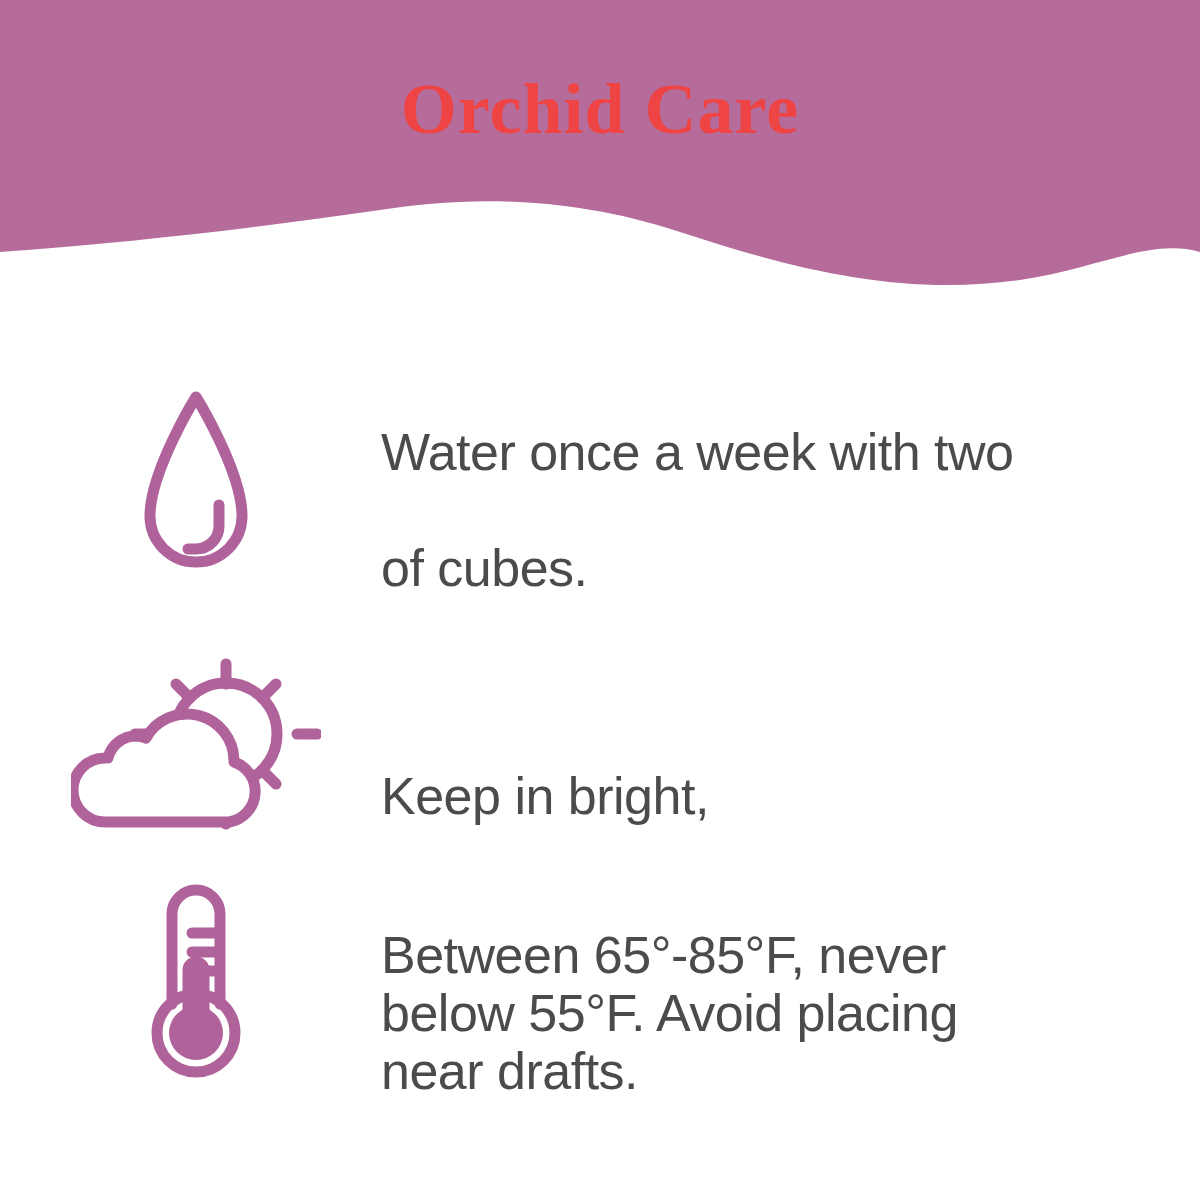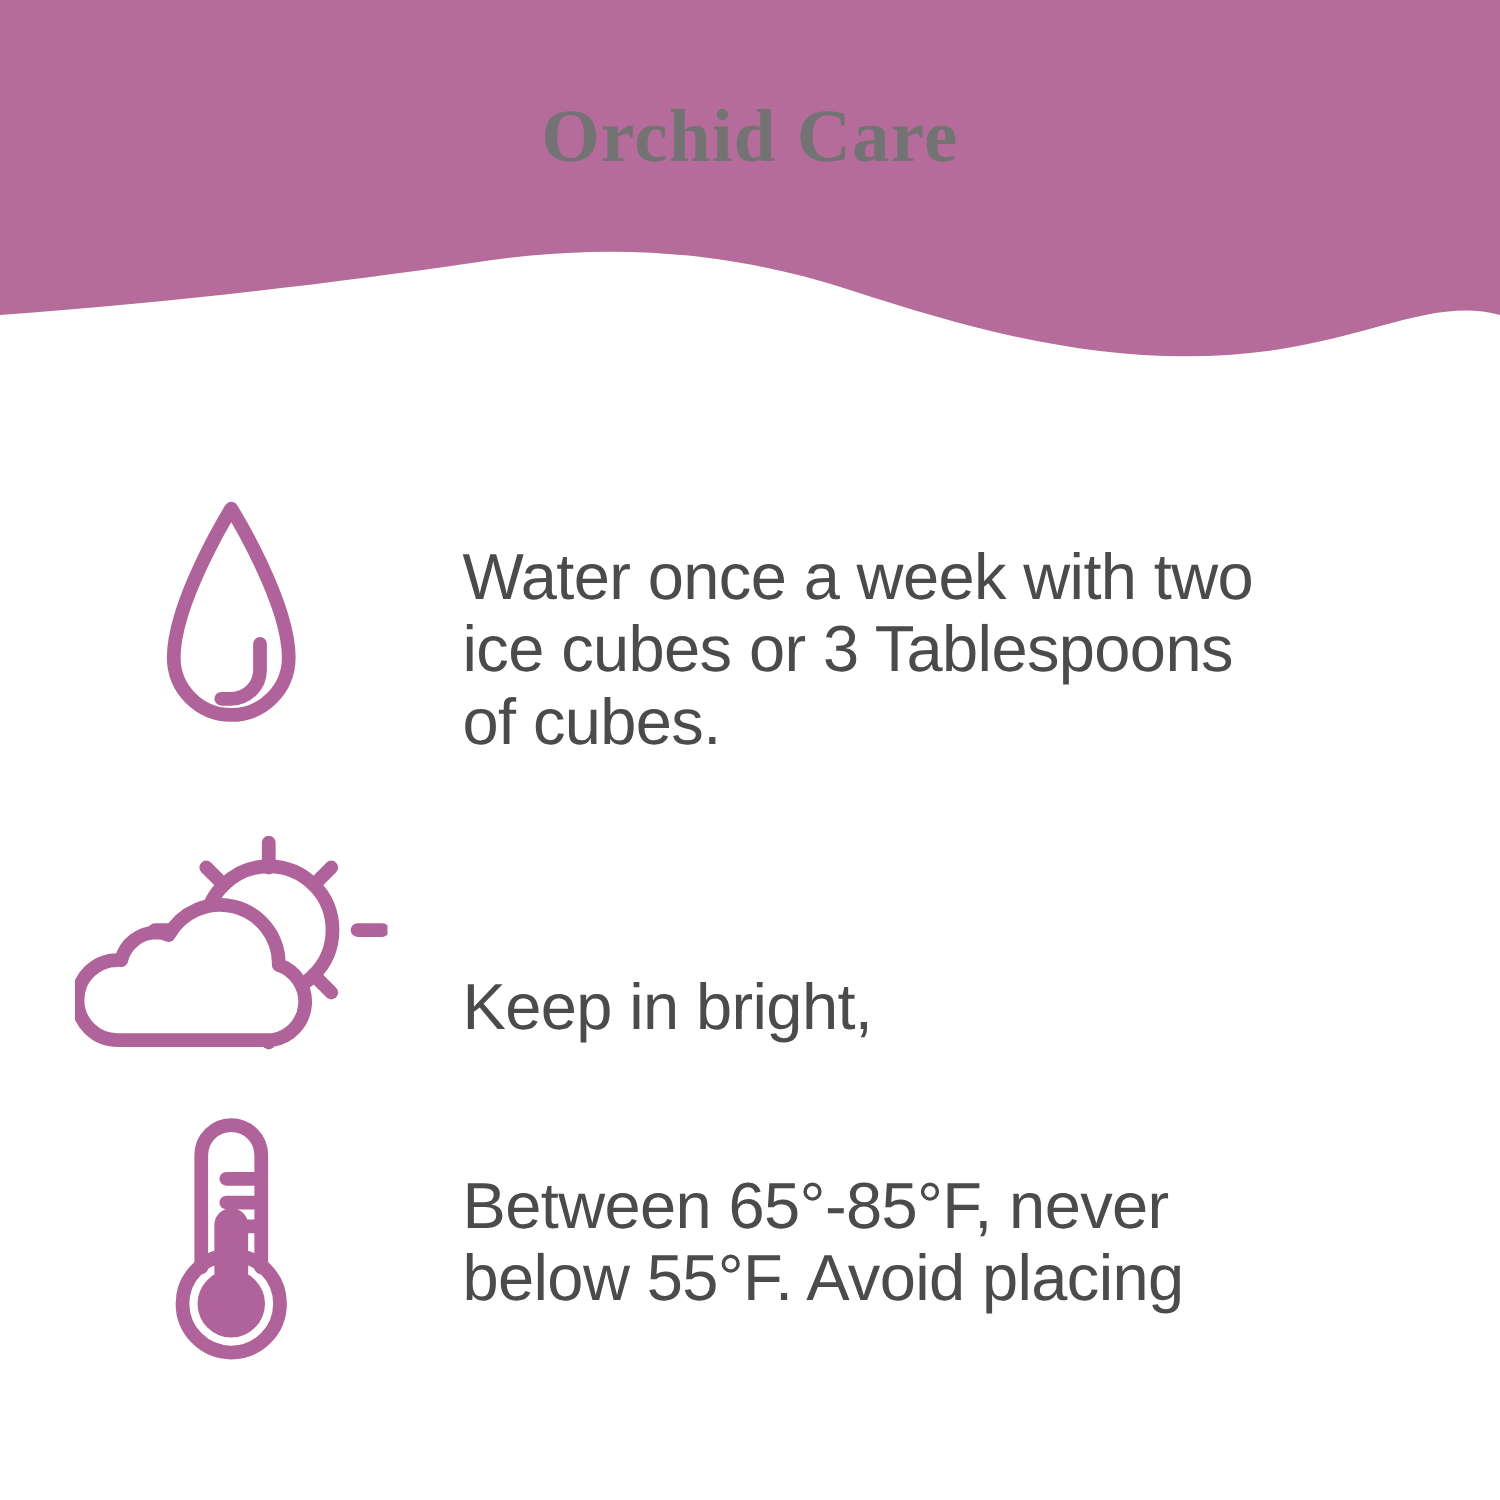--- a/index.html
+++ b/index.html
@@ -23,32 +23,33 @@
     z-index:1;
   }
   .page-title {
     position:absolute;
     top:58px; left:0;
     width:1200px;
     z-index:2;
     text-align:center;
     font-family:"Liberation Serif", serif;
     font-weight:bold;
-    font-size:60px;
+    font-size:72px;
     line-height:102px;
     letter-spacing:1px;
-    color:#737373;
+    color:#ef4444;
   }
 
   
   .rows {
     position:absolute;
-    top:371px; left:0;
+    top:361px; left:0;
     width:1012px;
     z-index:2;
+    padding-left:11px;
   }
   .care-row {
     position:relative;
     display:flex;
     align-items:flex-start;
     width:1200px;
   }
   .row-water  { height:250px; }
   .row-light  { height:255px;align-items:center; }
   .row-temp   { height:250px; }
@@ -112,21 +113,21 @@
                    C106 88 60 14 60 14 Z" fill="none" stroke="#B0629A" stroke-width="11" stroke-linejoin="round" stroke-linecap="round"></path>
           <path d="M83 122
                    L83 143
                    a23 23 0 0 1 -23 23
                    L52 166" fill="none" stroke="#B0629A" stroke-width="11" stroke-linecap="round" stroke-linejoin="round"></path>
         </svg>
       </div>
       <div class="text-cell">
         <div class="care-text">
           <span>Water once a week with two</span><br>
-          <span>ice cubes or 3 Tablespoons</span><br>
+          <br>
           <span>of cubes.</span>
         </div>
       </div>
     </div>
 
     <div class="care-row row-light">
       <div class="icon-cell">
         <svg width="250" height="190" viewBox="0 0 250 190">
           <g stroke="#B0629A" stroke-width="11" stroke-linecap="round" fill="none">
             <line x1="155" y1="14" x2="155" y2="34"></line>
@@ -171,18 +172,19 @@
             <line x1="56" y1="59" x2="80" y2="59"></line>
             <line x1="56" y1="78" x2="80" y2="78"></line>
             <line x1="56" y1="97" x2="80" y2="97"></line>
           </g>
         </svg>
       </div>
       <div class="text-cell">
         <div class="care-text">
           <span>Between 65°-85°F, never</span><br>
           <span>below 55°F. Avoid placing</span><br>
+          <span>near drafts.</span>
         </div>
       </div>
     </div>
 
   </div>
 </div>
 
 </body></html>

